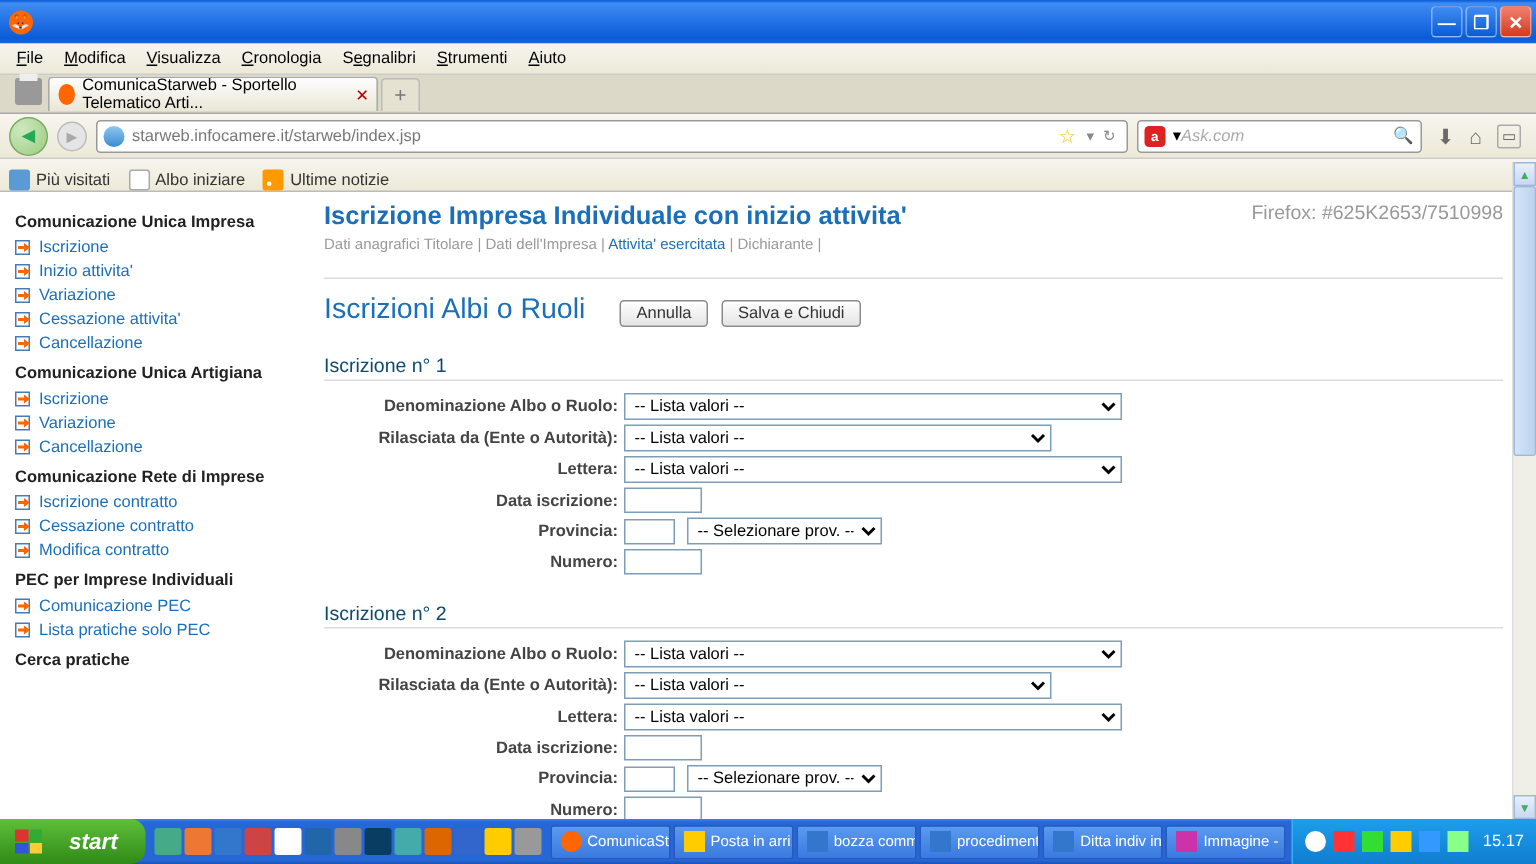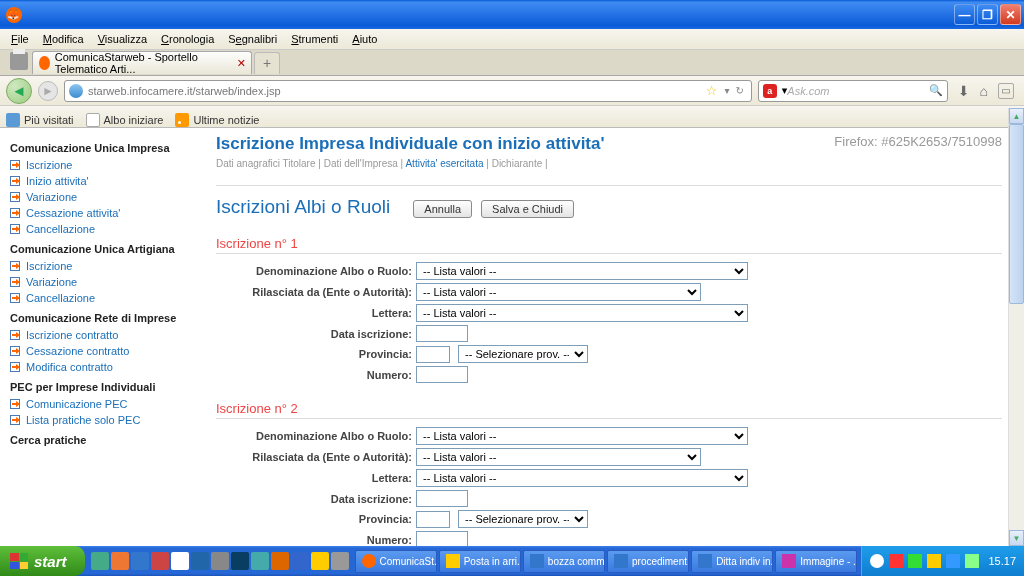--- a/index.html
+++ b/index.html
@@ -66,34 +66,34 @@
 
   .main { flex:1; padding:6px 22px 0 18px; overflow:hidden; position:relative;}
   .page-title { color:#1b6fb8; font-size:17px; font-weight:bold; font-family:Verdana, sans-serif;}
   .pratica { float:right; color:#999; font-size:13px; }
   .crumbs { font-size:10px; color:#999; margin-top:4px; }
   .crumbs .active{color:#1b6fb8;font-weight:normal;}
   .hr { border-top:1px solid #ddd; margin:16px 0 10px; }
   .subtitle { color:#1b6fb8; font-size:19px; display:inline-block; margin-right:20px;}
   .btn { display:inline-block; background:linear-gradient(to bottom,#fff,#e4e4e4); border:1px solid #8a8a8a; border-radius:3px; padding:2px 10px; font-size:11px; color:#333; margin-right:6px;}
 
-  .section-h { color:#ef4444; font-size:13px; margin:18px 0 8px; border-bottom:1px solid #ddd; padding-bottom:2px;}
+  .section-h { color:#0c4a6e; font-size:13px; margin:18px 0 8px; border-bottom:1px solid #ddd; padding-bottom:2px;}
   .form-row { display:flex; align-items:center; margin:3px 0; }
   .form-row label { width:200px; text-align:right; font-weight:bold; font-size:11px; color:#444; padding-right:4px;}
   .sel { height:18px; background:#fff; border:1px solid #7e9db9; font-size:11px; padding:0 2px;}
   .sel-wide{ width:332px;}
   .sel-med{ width:285px;}
   .sel-prov{ width:130px; margin-left:8px;}
   .inp { height:17px; border:1px solid #7e9db9; background:#fff; }
   .inp-sm{width:52px;}
   .inp-xs{width:34px;}
 
   
   .taskbar { position:absolute; left:0; right:0; bottom:0; height:30px; background:linear-gradient(to bottom,#3a80ea 0%, #2667d6 8%, #2667d6 92%, #1a52b8 100%); display:flex; align-items:center; }
-  .start { height:30px; padding:0 18px 0 10px; background:linear-gradient(to bottom,#5fbf3a,#2f8a17); color:#fff; font-weight:bold; font-style:italic; font-size:15px; display:flex; align-items:center; border-radius:0 10px 10px 0; gap:6px;}
+  .start { height:30px; padding:0 18px 0 10px; background:linear-gradient(to bottom,#5fbf3a,#2f8a17); color:#fff; font-weight:bold; font-style:italic; font-size:15px; display:flex; align-items:center; border-radius:0 10px 10px 0; gap:18px;}
   .start .win-logo{width:18px;height:16px;display:grid;grid-template-columns:1fr 1fr;grid-template-rows:1fr 1fr;gap:1px;}
   .win-logo span:nth-child(1){background:#d33;} .win-logo span:nth-child(2){background:#3a3;} .win-logo span:nth-child(3){background:#35d;} .win-logo span:nth-child(4){background:#fc3;}
   .ql { display:flex; gap:2px; padding:0 6px; align-items:center;}
   .ql-i{width:18px;height:18px;border-radius:2px;}
   .tasks{display:flex;gap:2px;overflow:hidden;flex:1;padding-right:4px;}
   .task{height:23px;background:linear-gradient(to bottom,#5a9aef,#3a7ae0);border:1px solid #2a5abf;border-radius:2px;display:flex;align-items:center;gap:4px;padding:0 6px;color:#fff;font-size:10px;min-width:0;flex:1;max-width:95px;overflow:hidden;white-space:nowrap;}
   .task .ti{width:14px;height:14px;flex-shrink:0;}
   .tray{background:linear-gradient(to bottom,#1e9eea,#0f7dd0);height:30px;display:flex;align-items:center;padding:0 8px;gap:5px;border-left:1px solid #3ab0f5;}
   .tray-i{width:14px;height:14px;}
   .clock{color:#fff;font-size:11px;margin-left:4px;}

